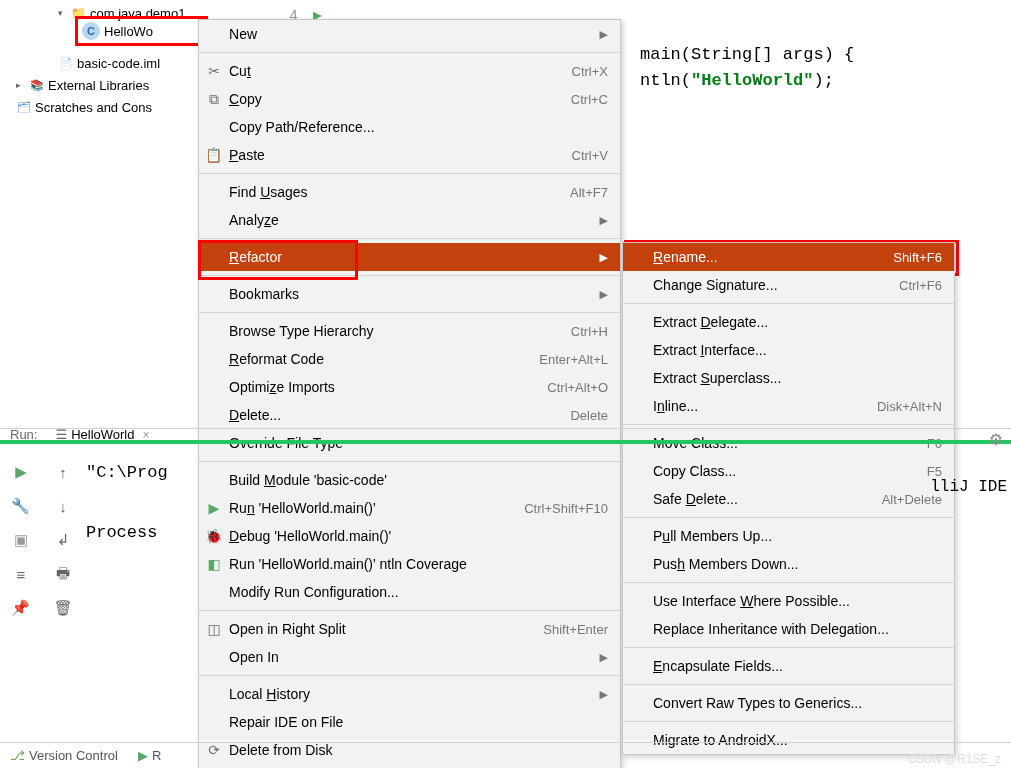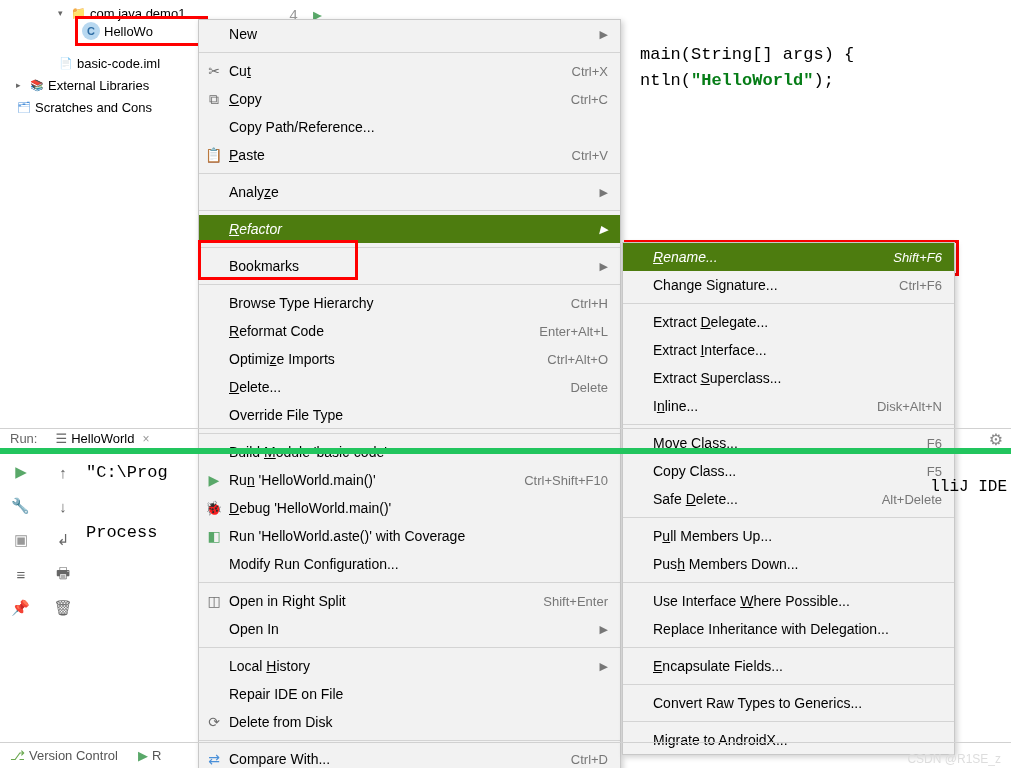--- a/index.html
+++ b/index.html
@@ -25,21 +25,21 @@
     .class-badge { width:18px; height:18px; border-radius:50%; background:#b8d8f0; color:#2e6da4; font-size:11px; font-weight:bold; display:inline-flex; align-items:center; justify-content:center; }
 
     .editor { position:absolute; left:280px; top:0; right:0; font-family: "Consolas","Courier New",monospace; font-size:17px; line-height:26px; padding:16px 0; }
     .gutter { position:absolute; left:280px; top:0; width:50px; color:#999; font-family: "Consolas","Courier New",monospace; font-size:15px; text-align:right; padding-right:8px; }
     .run-gutter { color:#59a869; }
     .kw { color:#0033b3; font-weight:bold; }
     .str { color:#067d17; font-weight:bold; }
     .code-line { padding-left:60px; }
 
     .run-panel { position:absolute; top:428px; left:0; right:0; }
-    .run-header { display:flex; align-items:center; height:26px; border-top:1px solid #d1d1d1; border-bottom:6px solid #22c55e; }
+    .run-header { display:flex; align-items:center; height:16px; border-top:1px solid #d1d1d1; border-bottom:4px solid #22c55e; }
     .run-label { padding:0 10px; color:#666; font-size:13px; }
     .run-tab { display:flex; align-items:center; padding:0 8px; gap:4px; height:100%; }
     .run-tab.active { background:#fff; }
     .close-x { color:#999; font-size:12px; margin-left:4px; }
 
     .run-toolbar { position:absolute; top:454px; left:0; width:42px; bottom:30px; display:flex; flex-direction:column; align-items:center; padding-top:8px; gap:14px; }
     .run-toolbar2 { position:absolute; top:454px; left:42px; width:42px; bottom:30px; display:flex; flex-direction:column; align-items:center; padding-top:8px; gap:14px; }
     .tb-icon { width:20px; height:20px; display:flex; align-items:center; justify-content:center; color:#666; font-size:15px; }
     .tb-icon.green { color:#59a869; }
 
@@ -55,21 +55,21 @@
 
     
     .menu { position:absolute; background:#f2f2f2; border:1px solid #c8c8c8; box-shadow:2px 2px 6px rgba(0,0,0,.2); font-size:14px; }
     .menu1 { left:198px; top:19px; width:423px; }
     .menu2 { left:622px; top:242px; width:333px; }
     .menu-item { display:flex; align-items:center; height:28px; padding:0 12px 0 30px; position:relative; }
     .menu-item .icon { position:absolute; left:6px; width:18px; text-align:center; color:#6e6e6e; font-size:14px; }
     .menu-item .label .u { text-decoration:underline; }
     .menu-item .shortcut { margin-left:auto; color:#777; font-size:13px; }
     .menu-item .sub { margin-left:auto; color:#777; font-size:11px; }
-    .menu-item.selected { background:#4d7c0f; color:#fff;font-style:italic; }
+    .menu-item.selected { background:#c2410c; color:#fff; }
     .menu-item.selected .shortcut, .menu-item.selected .sub { color:#fff; }
     .menu-sep { height:1px; background:#d4d4d4; margin:4px 0; }
     .menu-header { height:28px; display:flex; align-items:center; padding:0 12px 0 30px; }
     .menu-header .label { color:#000; }
     .menu-header .sub { margin-left:auto; color:#777; font-size:11px; }
 
     .refactor-box { position:absolute; left:198px; top:240px; width:160px; height:40px; pointer-events:none; }
     .rename-box { position:absolute; left:624px; top:240px; width:335px; height:36px; pointer-events:none; }
 
     .gear-icon { position:absolute; right:8px; top:430px; color:#888; font-size:16px; }
@@ -142,20 +142,24 @@
   <div class="menu-item">
       <span class="label">Copy Path/Reference...</span>
     </div>
   <div class="menu-item">
       <span class="icon">📋</span>
       <span class="label"><span class="u">P</span>aste</span>
       <span class="shortcut">Ctrl+V</span>
     </div>
   <div class="menu-sep"></div>
   <div class="menu-item">
+      <span class="label">Find <span class="u">U</span>sages</span>
+      <span class="shortcut">Alt+F7</span>
+    </div>
+  <div class="menu-item">
       <span class="label">Analy<span class="u">z</span>e</span>
       <span class="sub">▶</span>
     </div>
   <div class="menu-sep"></div>
   <div class="menu-item selected">
       <span class="label"><span class="u">R</span>efactor</span>
       <span class="sub">▶</span>
     </div>
   <div class="menu-sep"></div>
   <div class="menu-item">
@@ -190,21 +194,21 @@
       <span class="icon" style="color:#59a869;">▶</span>
       <span class="label">Ru<span class="u">n</span> 'HelloWorld.main()'</span>
       <span class="shortcut">Ctrl+Shift+F10</span>
     </div>
   <div class="menu-item">
       <span class="icon" style="color:#59a869;">🐞</span>
       <span class="label"><span class="u">D</span>ebug 'HelloWorld.main()'</span>
     </div>
   <div class="menu-item">
       <span class="icon" style="color:#59a869;">◧</span>
-      <span class="label">Run 'HelloWorld.aste()' with Coverage</span>
+      <span class="label">Run 'HelloWorld.main()' ntln Coverage</span>
     </div>
   <div class="menu-item">
       <span class="label">Modify Run Configuration...</span>
     </div>
   <div class="menu-sep"></div>
   <div class="menu-item">
       <span class="icon">◫</span>
       <span class="label">Open in Right Split</span>
       <span class="shortcut">Shift+Enter</span>
     </div>

